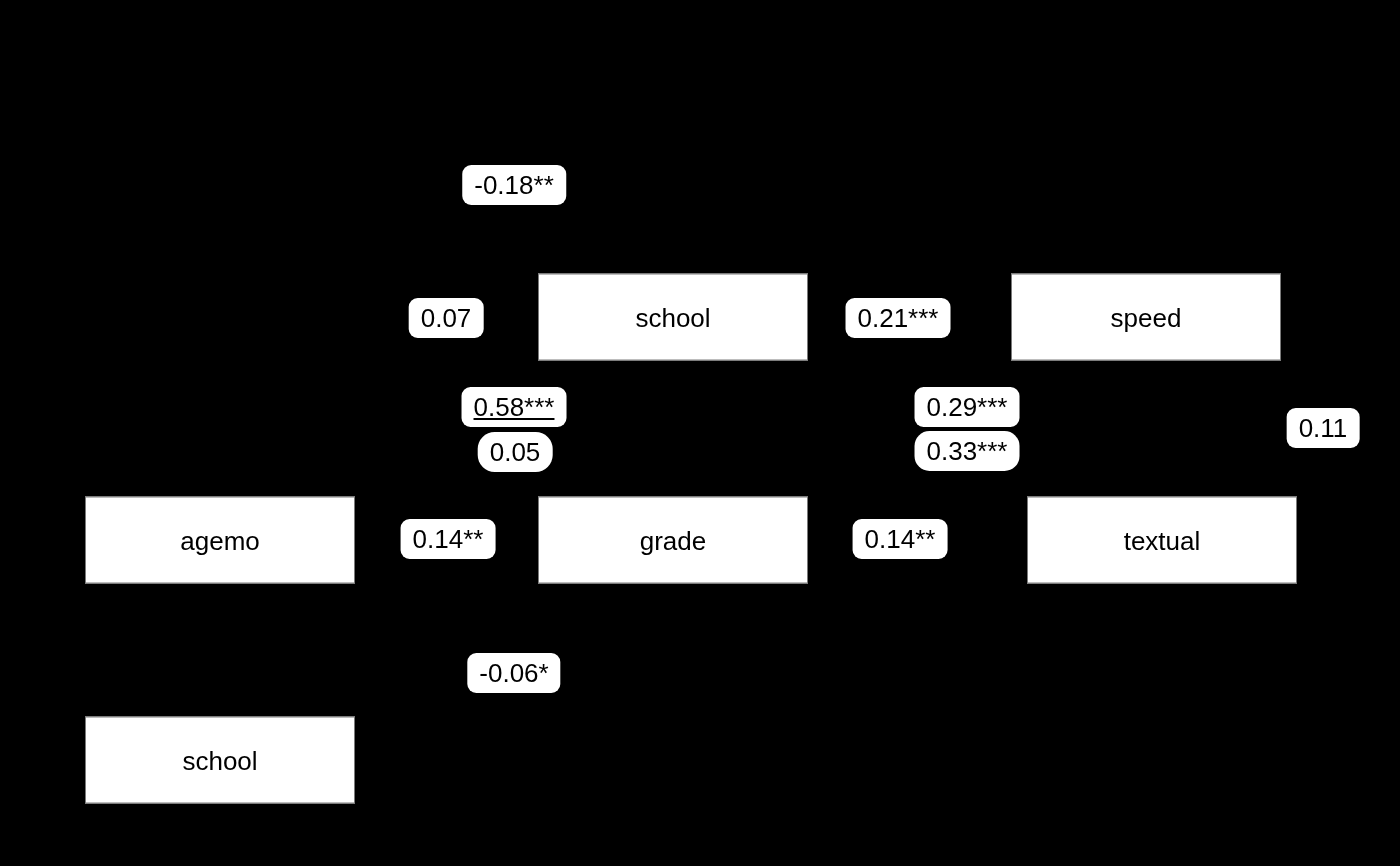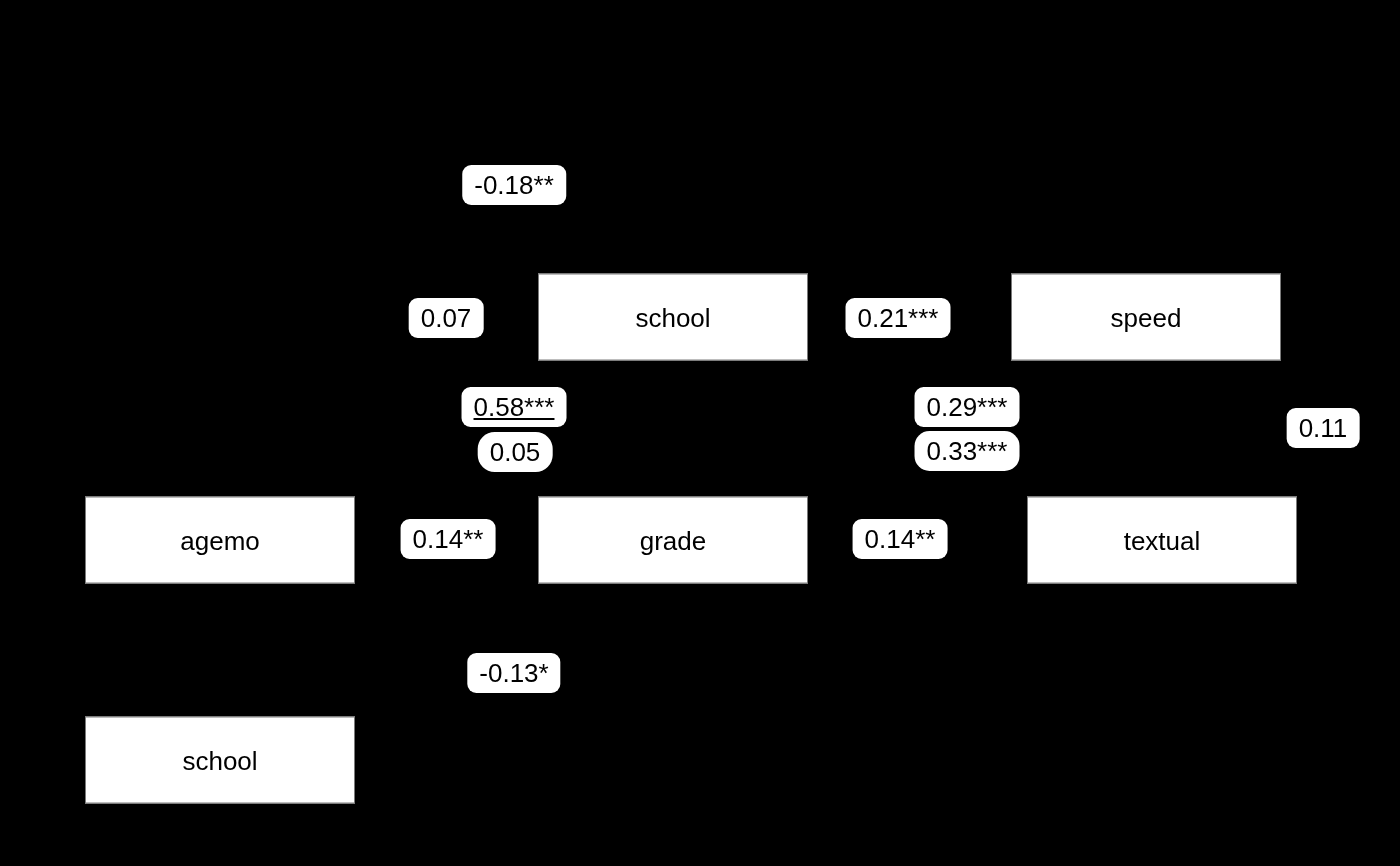--- a/index.html
+++ b/index.html
@@ -73,15 +73,15 @@
   <div class="edge-label" style="left: 514px; top: 185px;">-0.18**</div>
   <div class="edge-label" style="left: 446px; top: 318px;">0.07</div>
   <div class="edge-label" style="left: 898px; top: 318px;">0.21***</div>
   <div class="edge-label" style="left: 514px; top: 407px; text-decoration: underline;">0.58***</div>
   <div class="edge-label" style="left: 515px; top: 452px; border-radius: 17px;">0.05</div>
   <div class="edge-label" style="left: 967px; top: 407px;">0.29***</div>
   <div class="edge-label" style="left: 967px; top: 451px; border-radius: 15px;">0.33***</div>
   <div class="edge-label" style="left: 1323px; top: 428px;">0.11</div>
   <div class="edge-label" style="left: 448px; top: 539px;">0.14**</div>
   <div class="edge-label" style="left: 900px; top: 539px;">0.14**</div>
-  <div class="edge-label" style="left: 514px; top: 673px;">-0.13*</div>
+  <div class="edge-label" style="left: 514px; top: 673px;">-0.06*</div>
 
 </div>
 
 </body></html>

